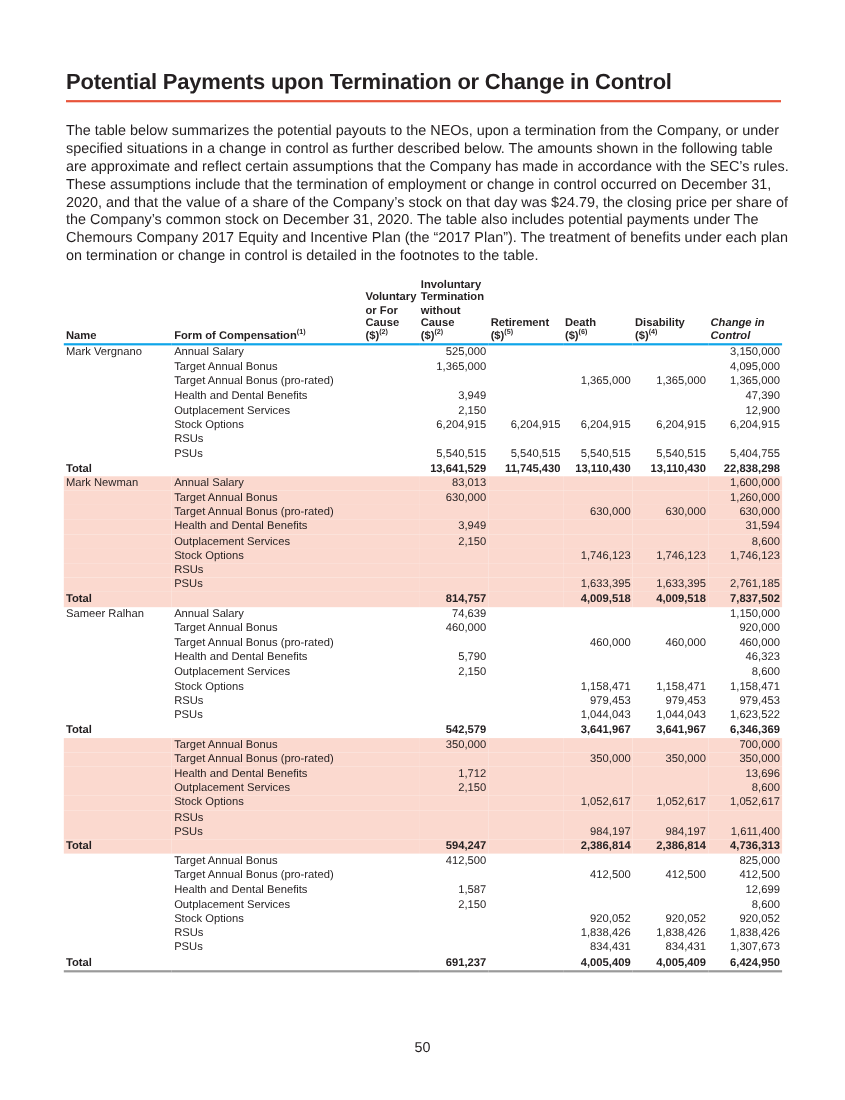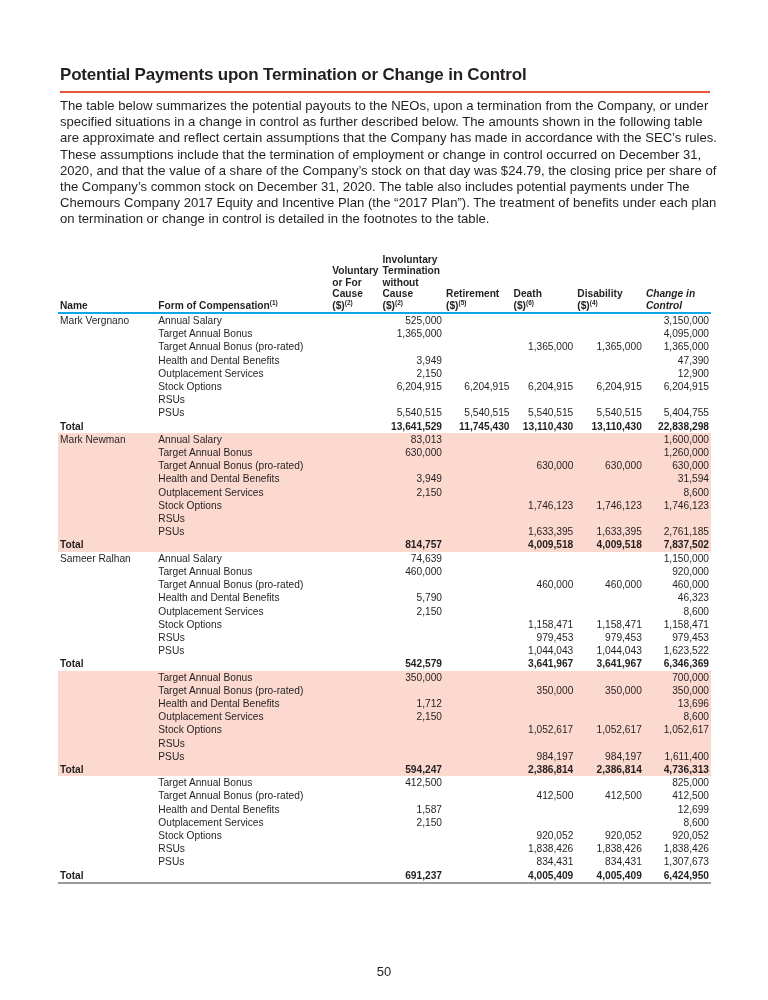--- a/index.html
+++ b/index.html
@@ -2,25 +2,25 @@
 <html><head>
 <meta charset="utf-8">
 <style>
   html, body { margin: 0; padding: 0; background: #ffffff; }
   body {
     width: 768px; height: 1000px; position: relative; overflow: hidden;
     font-family: "Liberation Sans", sans-serif; color: #231f20;
   }
   .title {
     position: absolute; left: 60px; top: 62px; width: 650px;
-    font-size: 17px; font-weight: bold; letter-spacing: -0.2px;
+    font-size: 20px; font-weight: bold; letter-spacing: -0.2px;
     padding-bottom: 3px; border-bottom: 2px solid #e8543a; line-height: 26px;
   }
   .intro {
-    position: absolute; left: 60px; top: 98px; width: 660px;
+    position: absolute; left: 60px; top: 111px; width: 660px;
     font-size: 13.1px; line-height: 16.2px;
   }
   table {
     position: absolute; left: 58px; top: 254px; width: 653px;
     border-collapse: collapse; font-size: 10.2px; line-height: 13.2px;
   }
   th {
     font-weight: bold; text-align: left; vertical-align: bottom;
     padding: 0 2px 1px 2px; border-bottom: 2px solid #0ea5e9; line-height: 11.4px;
   }
@@ -33,21 +33,21 @@
   .c-name { width: 100px; }
   .c-form { width: 176px; }
   .c-vol  { width: 44px; }
   .c-inv  { width: 60px; }
   .c-ret  { width: 66px; }
   .c-dth  { width: 62px; }
   .c-dis  { width: 68px; }
   .c-cic  { width: 66px; font-style: italic; }
   .page-num {
     position: absolute; left: 0; width: 768px; top: 944px;
-    text-align: center; font-size: 13px; margin-top: 20px;
+    text-align: center; font-size: 13px;
   }
 </style>
 </head>
 <body>
 
 <div class="title">Potential Payments upon Termination or Change in Control</div>
 <div class="intro">The table below summarizes the potential payouts to the NEOs, upon a termination from the Company, or under specified situations in a change in control as further described below. The amounts shown in the following table are approximate and reflect certain assumptions that the Company has made in accordance with the SEC’s rules. These assumptions include that the termination of employment or change in control occurred on December 31, 2020, and that the value of a share of the Company’s stock on that day was $24.79, the closing price per share of the Company’s common stock on December 31, 2020. The table also includes potential payments under The Chemours Company 2017 Equity and Incentive Plan (the “2017 Plan”). The treatment of benefits under each plan on termination or change in control is detailed in the footnotes to the table.</div>
 
 <table>
   <thead>

